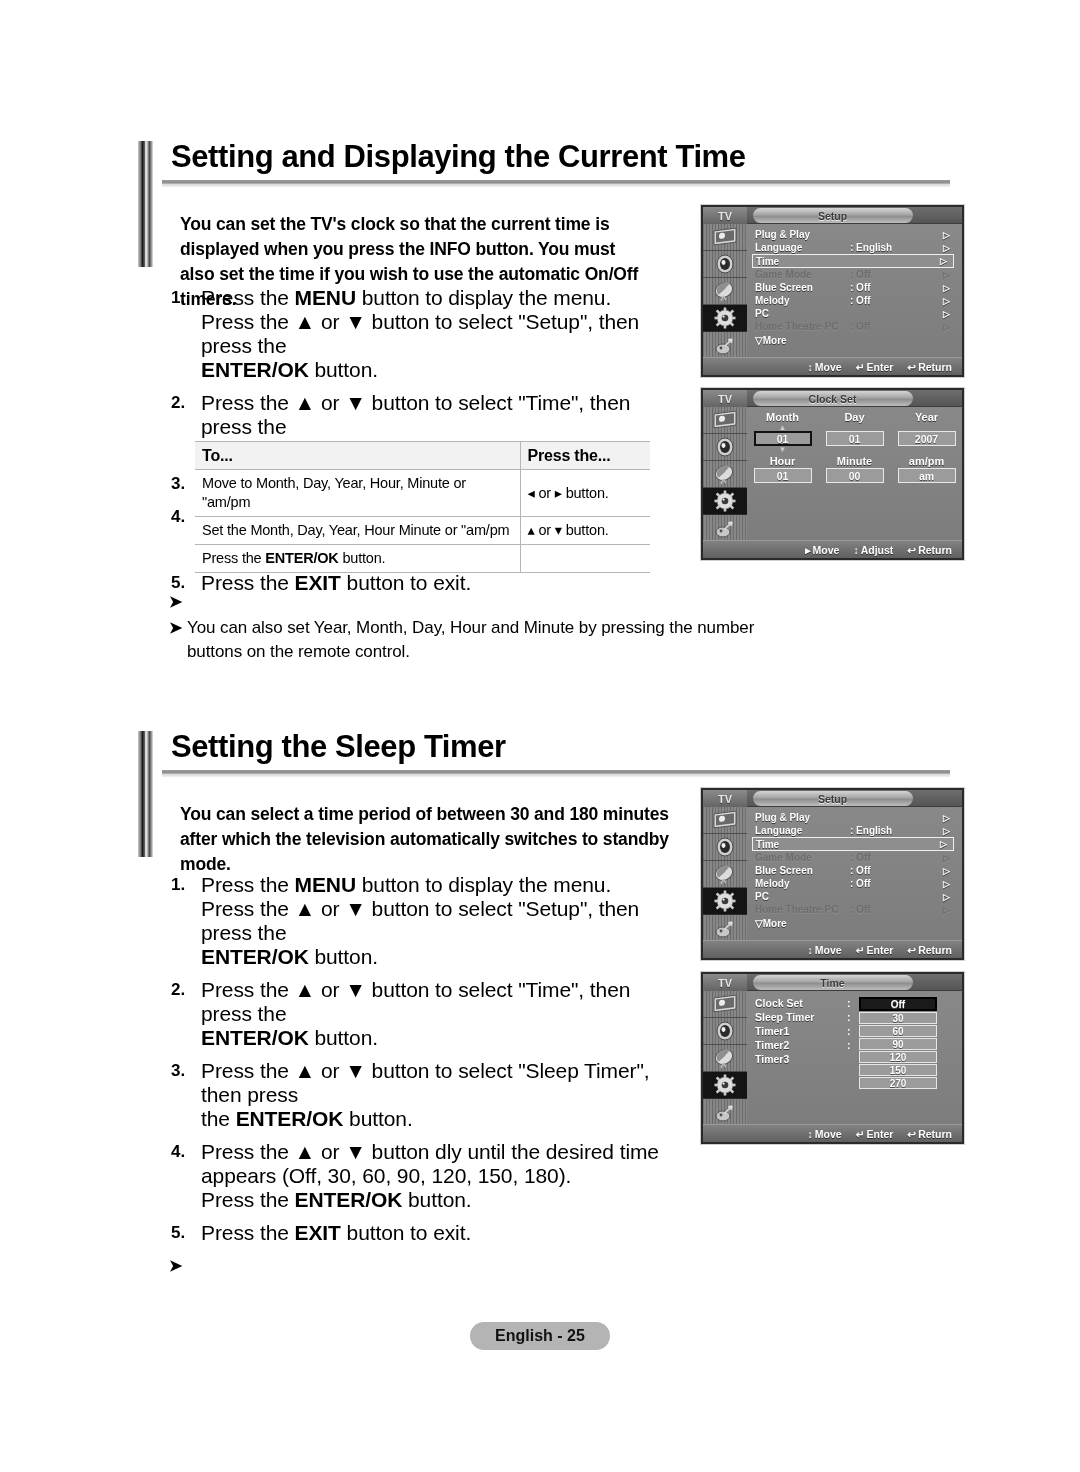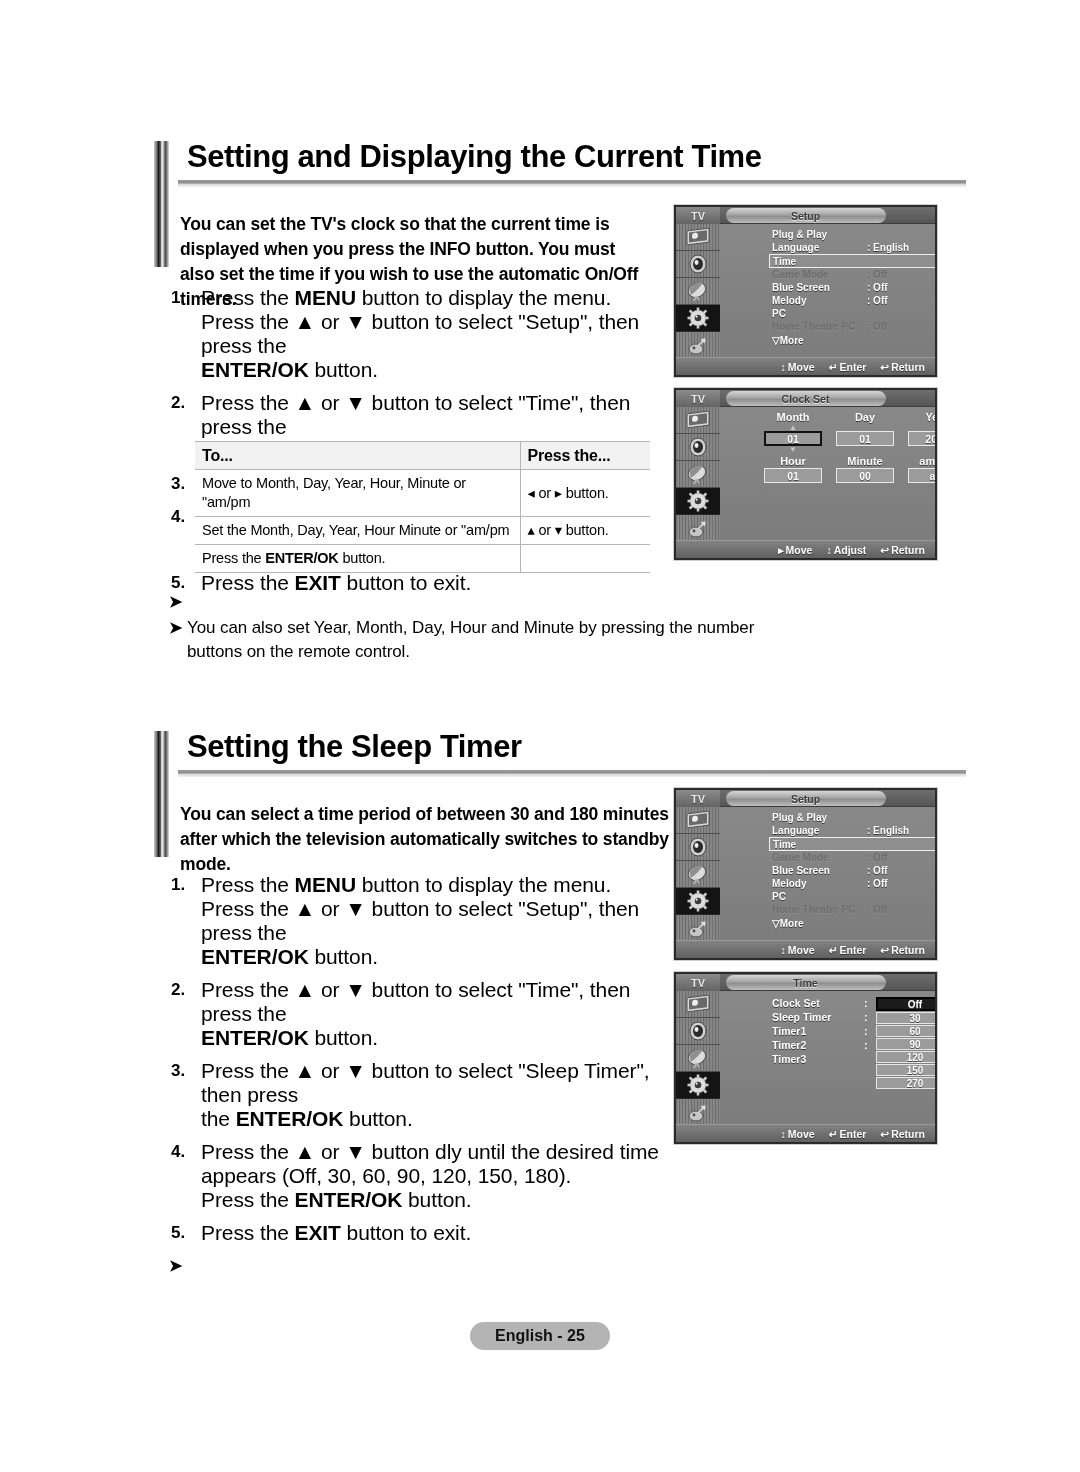--- a/index.html
+++ b/index.html
@@ -6,21 +6,21 @@
   html, body {
     width: 1080px; height: 1472px;
     background: #ffffff;
     font-family: "Liberation Sans", sans-serif;
     color: #000;
     overflow: hidden;
   }
   .page { position: relative; width: 1080px; height: 1472px; }
 
   
-  .section { position: absolute; left: 138px; width: 812px; margin-left: 16px; }
+  .section { position: absolute; left: 138px; width: 812px; }
   .sec-bar {
     position: absolute; left: 0; top: 3px;
     width: 15px; height: 126px;
     background: linear-gradient(to right,
        #c9c9c9 0%, #828282 16%, #1a1a1a 30%, #6d6d6d 46%,
        #ffffff 52%, #cfcfcf 60%, #4a4a4a 76%, #9a9a9a 90%, #e6e6e6 100%);
   }
   .sec-title {
     margin-left: 33px;
     font-size: 31px; font-weight: bold;
@@ -81,20 +81,21 @@
 
   
   .osd {
     position: absolute;
     width: 263px; height: 172px;
     background: #7d7d7d;
     border: 2px solid #2a2a2a;
     box-shadow: 0 0 0 1px #cfcfcf;
     font-size: 9px;
     overflow: hidden;
+    margin-left: 27px;
   }
   .osd-inner { position: relative; width: 100%; height: 100%;
     background: linear-gradient(to bottom, #8a8a8a 0%, #7b7b7b 100%); }
   .osd-top {
     position: relative; height: 17px;
     background: linear-gradient(to bottom,#6e6e6e 0%, #555 100%);
     border-bottom: 1px solid #3c3c3c;
   }
   .osd-tv {
     position: absolute; left: 0; top: 0; width: 44px; height: 17px;
@@ -104,21 +105,21 @@
     text-shadow: 0 1px 0 #333;
   }
   .osd-title-pill {
     position: absolute; left: 50%; transform: translateX(-50%);
     top: 1px; width: 160px; height: 15px; border-radius: 8px;
     background: linear-gradient(to bottom, #d6d6d6 0%, #a5a5a5 45%, #8e8e8e 55%, #bdbdbd 100%);
     display: flex; align-items: center; justify-content: center;
     color: #3a3a3a; font-weight: bold; font-size: 10.5px;
     text-shadow: 0 1px 0 #e9e9e9;
   }
-  .osd-body { position: relative; height: 137px; display: flex; gap: 44px; }
+  .osd-body { position: relative; height: 137px; display: flex; }
   .osd-side {
     width: 44px; flex: 0 0 44px;
     background: repeating-linear-gradient(
       to right, #6f6f6f 0 1px, #888 1px 3px, #6a6a6a 3px 4px, #858585 4px 6px);
     position: relative;
   }
   .ic {
     position: relative; height: 27px;
     display: flex; align-items: center; justify-content: center;
     border-bottom: 1px solid #4e4e4e;

